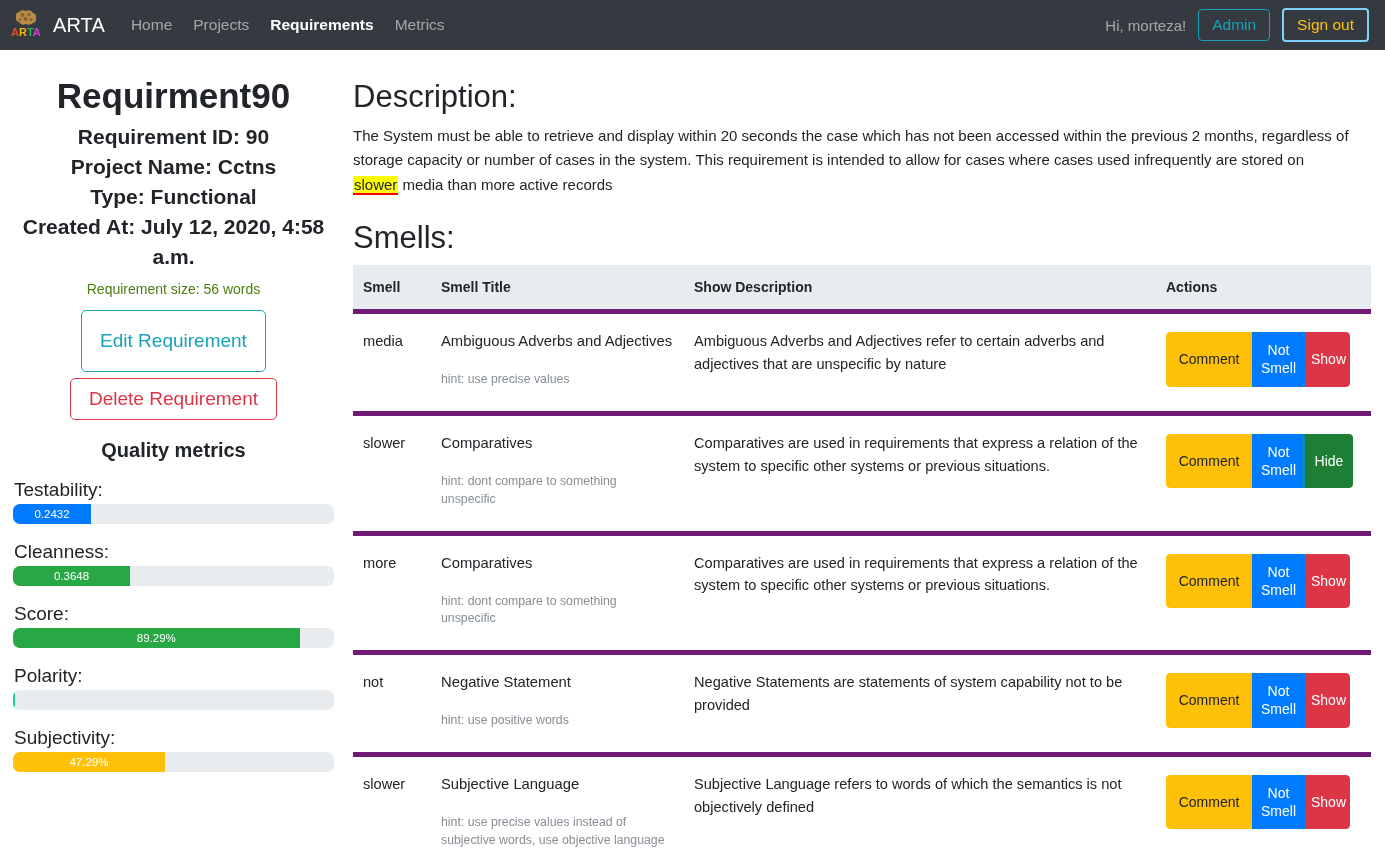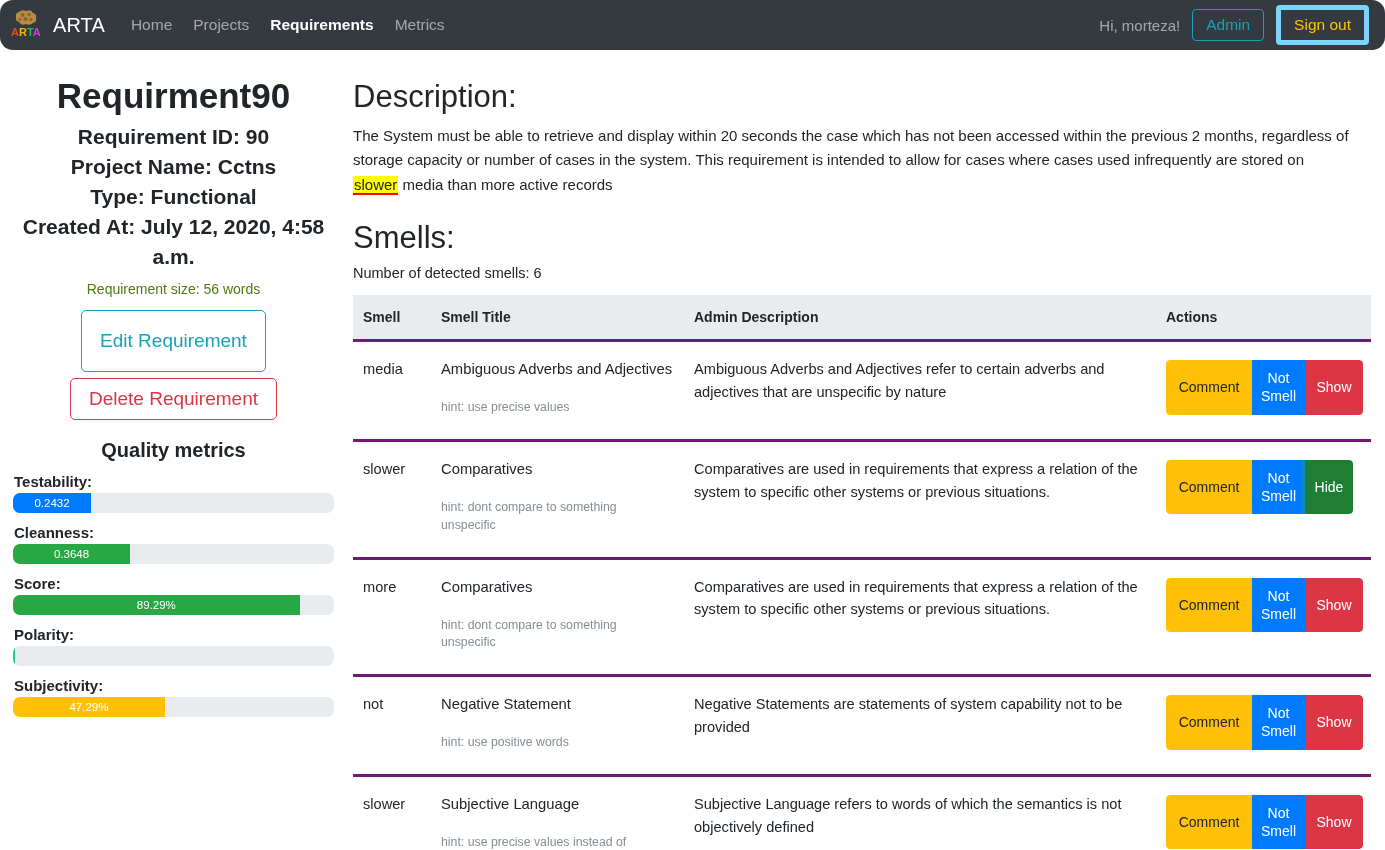--- a/index.html
+++ b/index.html
@@ -13,21 +13,20 @@
   }
 
   
   .navbar {
     height: 50px;
     background: #343a40;
     display: flex;
     align-items: center;
     padding: 0 16px 0 10px;
     width: 100%;
-    border-radius: 13px;
   }
   .brand {
     display: flex;
     align-items: center;
     gap: 9px;
     margin-right: 26px;
     text-decoration: none;
   }
   .logo-mark {
     width: 34px; height: 34px;
@@ -72,21 +71,21 @@
     color: #17a2b8;
     background: transparent;
     border-radius: 4px;
     padding: 6px 13px;
     font-size: 15.5px;
     font-family: inherit;
     cursor: pointer;
     line-height: 1.2;
   }
   .btn-outline-warning {
-    border: 5px solid #7dd3fc;
+    border: 2px solid #7dd3fc;
     color: #ffc107;
     background: transparent;
     border-radius: 4px;
     padding: 6px 13px;
     font-size: 15.5px;
     font-family: inherit;
     cursor: pointer;
     line-height: 1.2;
   }
 
@@ -154,23 +153,23 @@
     font-family: inherit;
     cursor: pointer;
   }
   .metrics-title {
     text-align: center;
     font-size: 20px;
     font-weight: bold;
     margin: 19px 0 10px 0;
   }
   .metric-label {
-    font-size: 15px;
-    font-weight: bold;
-    margin: 11px 0 3px 1px;
+    font-size: 19px;
+    font-weight: normal;
+    margin: 17px 0 3px 1px;
   }
   .progress {
     height: 20px;
     background: #e9ecef;
     border-radius: 7px;
     overflow: hidden;
     margin-bottom: 6px;
     width: 321px;
   }
   .progress-bar {
@@ -224,21 +223,21 @@
     padding: 14px 10px 14px 10px;
     color: #212529;
     border: none;
   }
   .col-smell { width: 78px; }
   .col-title { width: 253px; }
   .col-desc  { width: 472px; }
   .col-act   { width: 215px; }
 
   table.smells tbody td {
-    border-top: 3px solid #701a75;
+    border-top: 5px solid #701a75;
     padding: 16px 10px 22px 10px;
     vertical-align: top;
     font-size: 14.6px;
     line-height: 1.55;
     color: #212529;
   }
   .cell-title-main { font-size: 14.8px; }
   .cell-hint {
     font-size: 12.3px;
     color: #868e96;
@@ -267,21 +266,21 @@
     border-radius: 4px 0 0 4px;
   }
   .bg-notsmell {
     background: #007bff;
     color: #fff;
     width: 53px;
   }
   .bg-show {
     background: #dc3545;
     color: #fff;
-    width: 58px;
+    width: 45px;
     border-radius: 0 4px 4px 0;
   }
   .bg-hide {
     background: #1e7e34;
     color: #fff;
     width: 48px;
     border-radius: 0 4px 4px 0;
     box-shadow: 0 0 0 3px rgba(40,167,69,.32);
     position: relative;
   }
@@ -382,28 +381,27 @@
         <div class="progress-bar pb-yellow" style="width:47.29%">47.29%</div>
       </div>
     </div>
   </div>
 
   <div class="right-col">
     <h2 class="h-section">Description:</h2>
     <p class="desc-text"><span>The System must be able to retrieve and display within 20 seconds the case which has not been accessed within the previous 2 months, regardless of storage capacity or number of cases in the system. This requirement is intended to allow for cases where cases used infrequently are stored on </span><span class="hl">slower</span><span> media than more active records</span></p>
 
     <h2 class="h-section">Smells:</h2>
-    <div class="smells-count">Number of detected smells: 6</div>
 
     <table class="smells">
       <thead>
         <tr>
           <th class="col-smell">Smell</th>
           <th class="col-title">Smell Title</th>
-          <th class="col-desc">Admin Description</th>
+          <th class="col-desc">Show Description</th>
           <th class="col-act">Actions</th>
         </tr>
       </thead>
       <tbody>
 
         <tr>
           <td>media</td>
           <td>
             <div class="cell-title-main">Ambiguous Adverbs and Adjectives</div>
             <div class="cell-hint">hint: use precise values</div>

